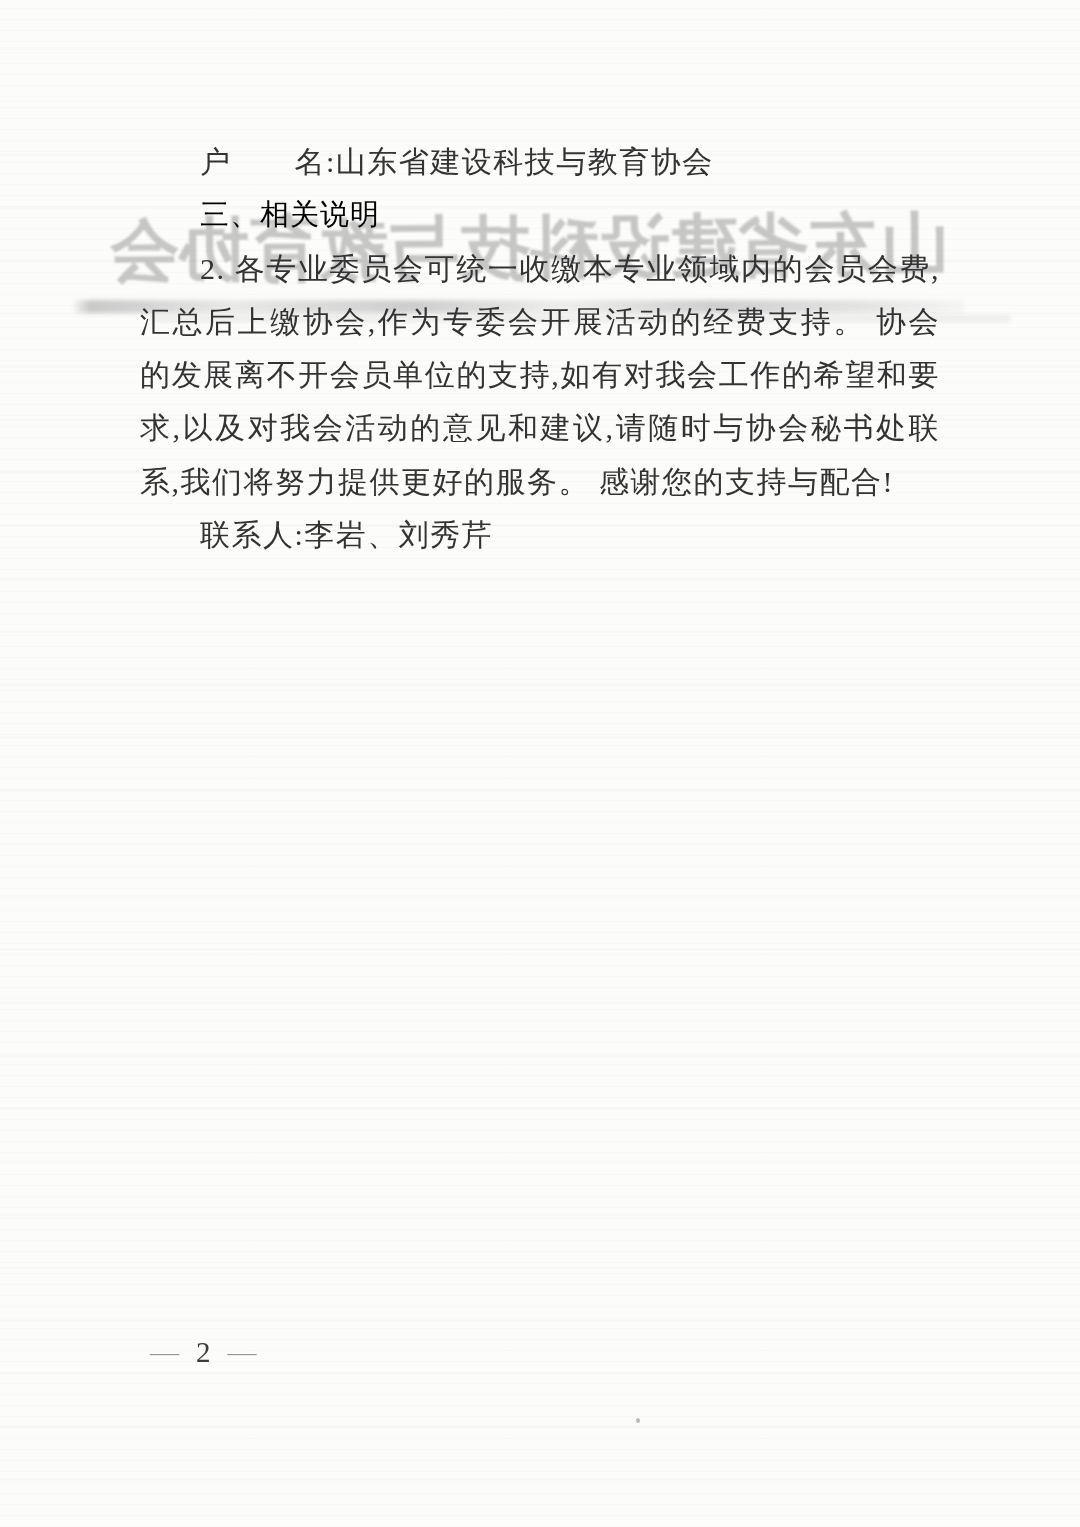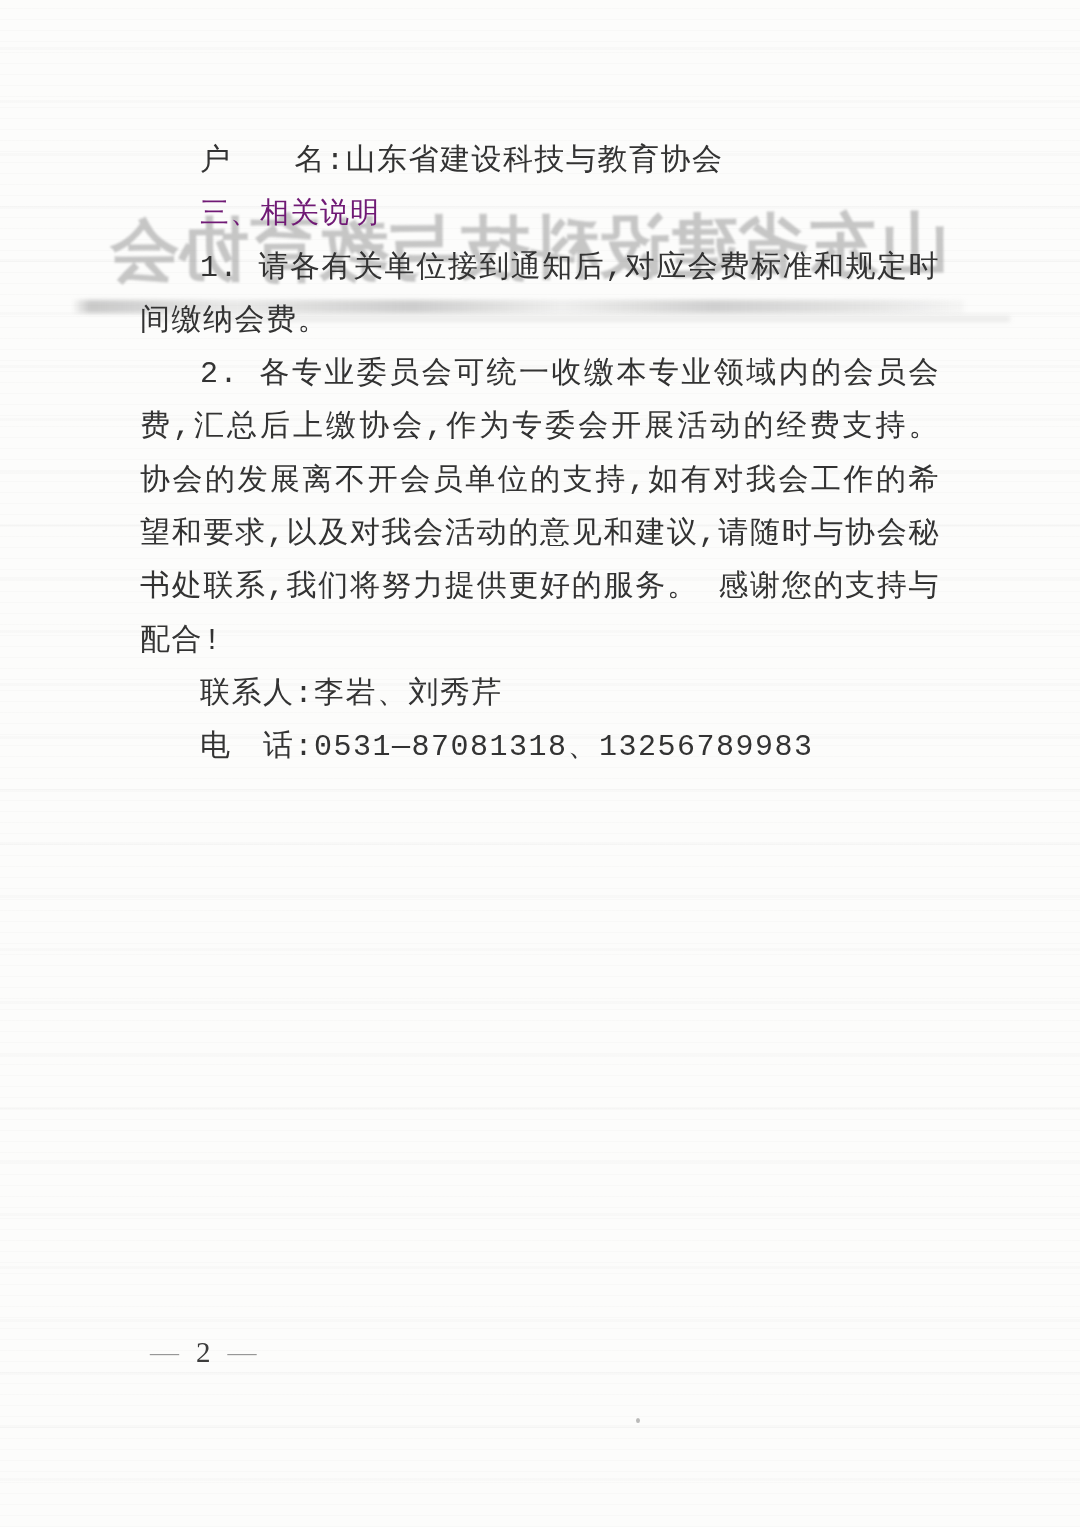--- a/index.html
+++ b/index.html
@@ -40,26 +40,26 @@
   }
   .smudge-band-2{
     position:absolute;left:150px;top:316px;width:860px;height:6px;z-index:1;
     filter:blur(2px);background:rgba(180,180,180,.22);
   }
 
   .content{
     position:absolute;left:140px;top:135px;width:800px;z-index:2;
     font-size:30px;line-height:53.3px;letter-spacing:1.5px;color:#333;
   }
-  .content p,.content h2{margin:0;padding:0;font-weight:normal;font-family:Liberation Mono, monospace;}
+  .content p,.content h2{margin:0;padding:0;font-weight:normal;}
   .indent{text-indent:2em;}
   .para{text-indent:2em;text-align:justify;}
   .heading{
     font-family:"Liberation Sans","DejaVu Sans",sans-serif;
-    font-size:29px;font-weight:bold;color:#701a75;
+    font-size:29px;font-weight:bold;color:#000000;
     text-indent:2.07em;letter-spacing:1px;
   }
 
   .footer{
     position:absolute;left:150px;top:1336px;z-index:2;
     font-size:29px;color:#3c3c3c;
   }
   .footer span{display:inline-block;}
   .footer .dash{color:#979797;transform:scaleY(.8);}
   .footer .num{margin:0 17px;}
@@ -77,24 +77,22 @@
 </div>
 
 <div class="smudge-band"></div>
 <div class="smudge-band-2"></div>
 
 <div class="content">
   <p class="indent">户　　名:山东省建设科技与教育协会</p>
 
   <h2 class="heading">三、相关说明</h2>
 
-  <p class="para">1. 请各有关单位接到通知后,对应会费标准和规定时间缴纳会费。</p>
   <p class="para">2. 各专业委员会可统一收缴本专业领域内的会员会费,汇总后上缴协会,作为专委会开展活动的经费支持。 协会的发展离不开会员单位的支持,如有对我会工作的希望和要求,以及对我会活动的意见和建议,请随时与协会秘书处联系,我们将努力提供更好的服务。 感谢您的支持与配合!</p>
 
   <p class="indent">联系人:李岩、刘秀芹</p>
-  <p class="indent">电　话:0531—87081318、13256789983</p>
 </div>
 
 <div class="footer">
   <span class="dash">—</span><span class="num">2</span><span class="dash">—</span>
 </div>
 
 <div class="speck"></div>
 
 </body></html>

